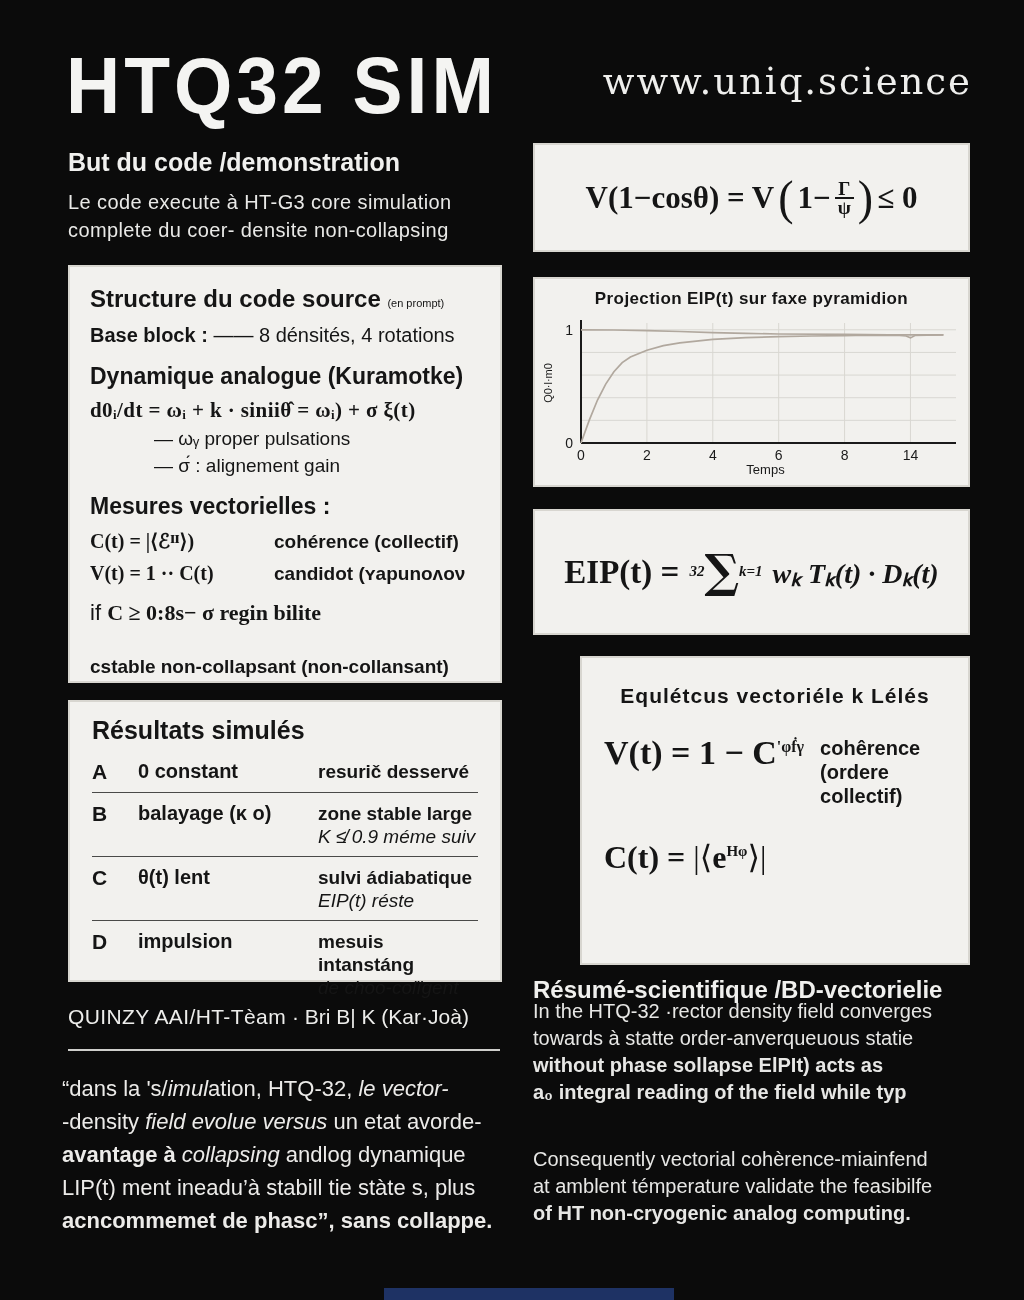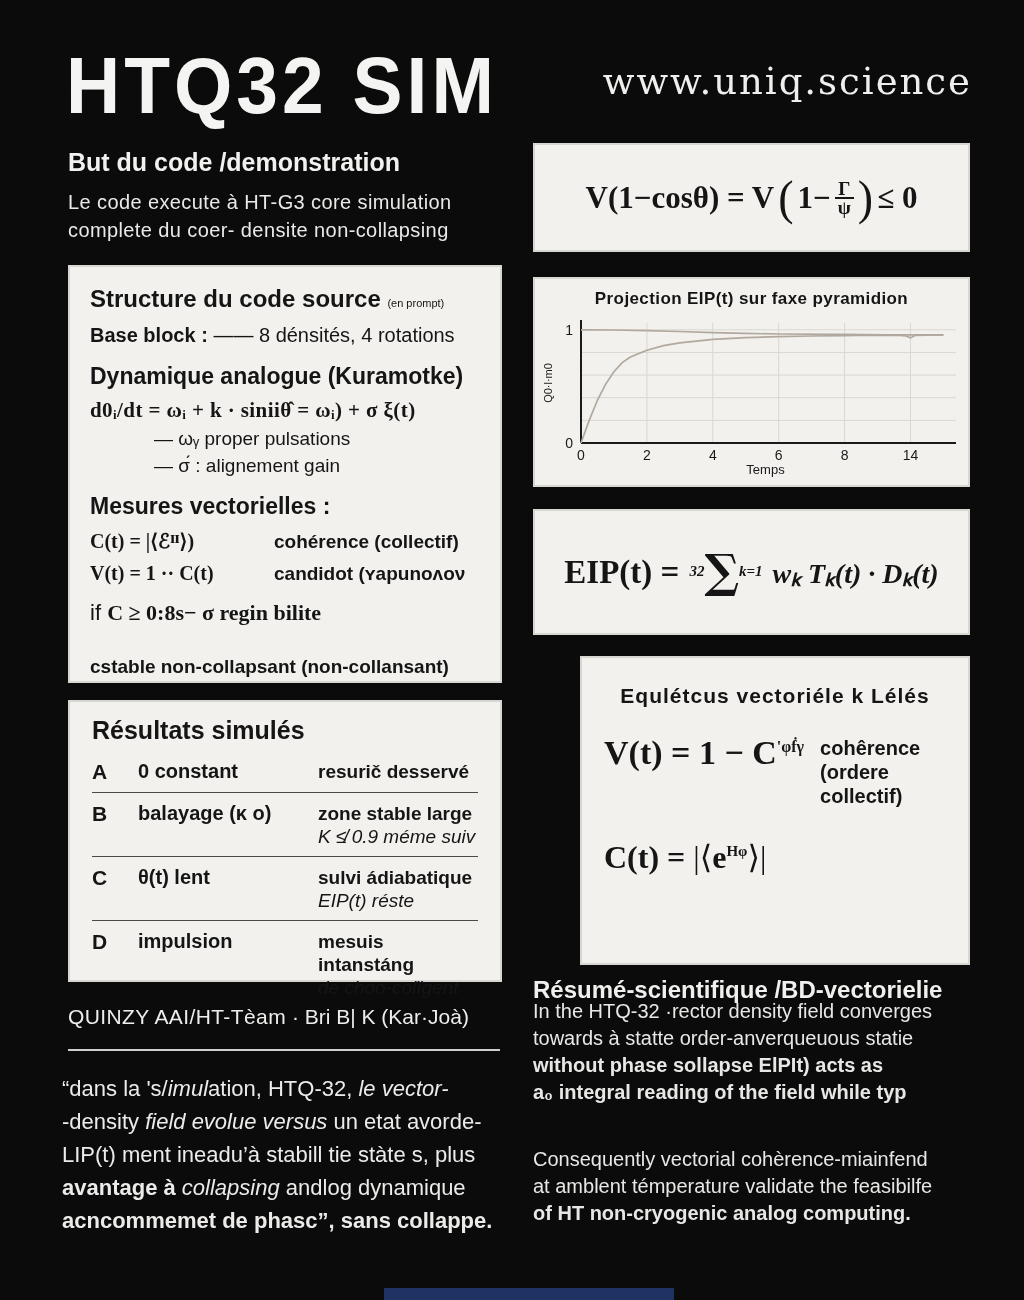--- a/index.html
+++ b/index.html
@@ -252,22 +252,22 @@
 <div class="abs credits">
   <b>QUINZY AAI/HT-Tèam</b>
   <span>·</span>
   <span>Bri B| K (Kar·Joà)</span>
 </div>
 <div class="abs rule"></div>
 
 <div class="abs quote">
   <div><span>“dans la 's/</span><i>imul</i><span>ation, HTQ-32,  </span><i>le vector-</i></div>
   <div><span>-density </span><i>field evolue versus </i><span>un etat avorde-</span></div>
+  <div><span class="wbold">avantage à </span><i>collapsing </i><span>andlog  dynamique</span></div>
   <div>LIP(t) ment ineadu’à stabill tie stàte s, plus</div>
-  <div><span class="wbold">avantage à </span><i>collapsing </i><span>andlog  dynamique</span></div>
   <div><span class="wbold">acncommemet de phasc”, sans collappe.</span></div>
 </div>
 
 <div class="abs sum-heading">Résumé-scientifique /BD-vectorielie</div>
 <div class="abs sum-p1">
   <div>In the HTQ-32 ·rector density field converges</div>
   <div>towards à statte order-anverqueuous statie</div>
   <div class="wbold">without phase sollapse ElPIt) acts as</div>
   <div class="wbold">a₀ integral reading of the field  while typ</div>
 </div>

